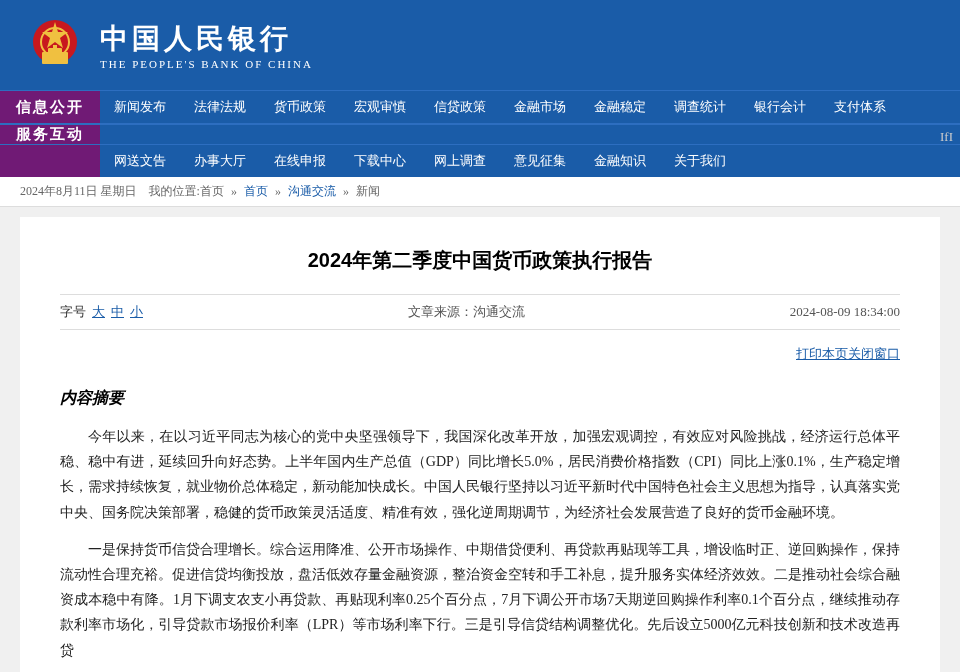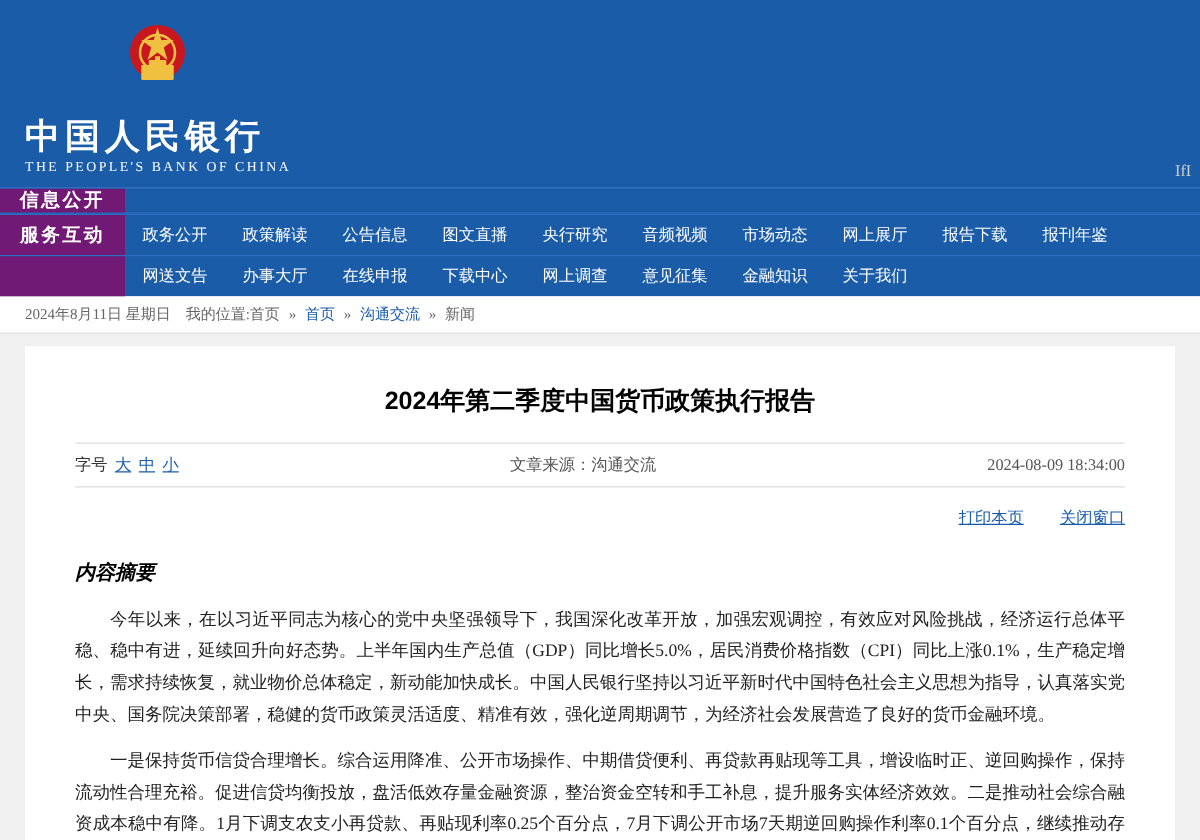--- a/index.html
+++ b/index.html
@@ -9,21 +9,20 @@
     .header {
       background: linear-gradient(180deg, #1a5ca8 0%, #1a5ca8 100%);
       padding: 10px 20px 10px 20px;
       display: flex;
       align-items: center;
     }
     .header-logo {
       display: flex;
       align-items: center;
       gap: 10px;
-      flex-direction: column;
     }
     .logo-icon {
       width: 70px;
       height: 70px;
     }
     .logo-text {
       color: white;
     }
     .logo-text .cn {
       font-size: 28px;
@@ -115,21 +114,21 @@
       gap: 6px;
     }
     .font-size-label { color: #333; }
     .font-btn {
       cursor: pointer;
       color: #1a5ca8;
       text-decoration: underline;
     }
     .article-actions {
       display: flex;
-      gap: 29px;
+      gap: 0;
       padding: 5px 0;
       justify-content: flex-end;
       font-size: 13px;
     }
     .action-btn {
       cursor: pointer;
       color: #1a5ca8;
       text-decoration: underline;
     }
     .article-section-title {
@@ -182,40 +181,40 @@
         <div class="cn">中国人民银行</div>
         <div class="en">THE PEOPLE'S BANK OF CHINA</div>
       </div>
     </div>
   </div>
 
   <div class="nav-container">
 
     <div class="nav-row">
       <div class="nav-left">信息公开</div>
+      <div class="nav-items">
+        <span class="nav-item">新闻发布</span>
+        <span class="nav-item">法律法规</span>
+        <span class="nav-item">货币政策</span>
+        <span class="nav-item">宏观审慎</span>
+        <span class="nav-item">信贷政策</span>
+        <span class="nav-item">金融市场</span>
+        <span class="nav-item">金融稳定</span>
+        <span class="nav-item">调查统计</span>
+        <span class="nav-item">银行会计</span>
+        <span class="nav-item">支付体系</span>
+      </div>
     </div>
 
     <div class="nav-row">
       <div class="nav-left"></div>
     </div>
 
     <div class="nav-row">
       <div class="nav-left">服务互动</div>
-      <div class="nav-items">
-        <span class="nav-item">政务公开</span>
-        <span class="nav-item">政策解读</span>
-        <span class="nav-item">公告信息</span>
-        <span class="nav-item">图文直播</span>
-        <span class="nav-item">央行研究</span>
-        <span class="nav-item">音频视频</span>
-        <span class="nav-item">市场动态</span>
-        <span class="nav-item">网上展厅</span>
-        <span class="nav-item">报告下载</span>
-        <span class="nav-item">报刊年鉴</span>
-      </div>
     </div>
 
     <div class="nav-row">
       <div class="nav-left"></div>
       <div class="nav-items">
         <span class="nav-item">网送文告</span>
         <span class="nav-item">办事大厅</span>
         <span class="nav-item">在线申报</span>
         <span class="nav-item">下载中心</span>
         <span class="nav-item">网上调查</span>

